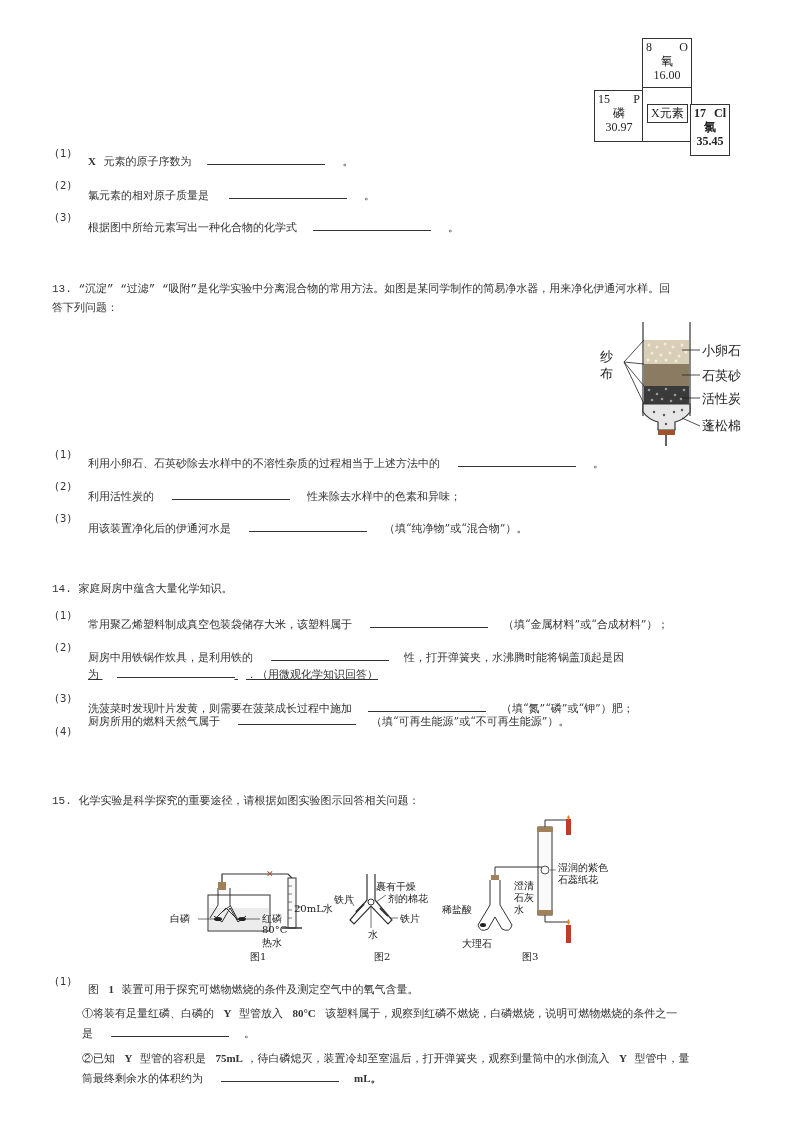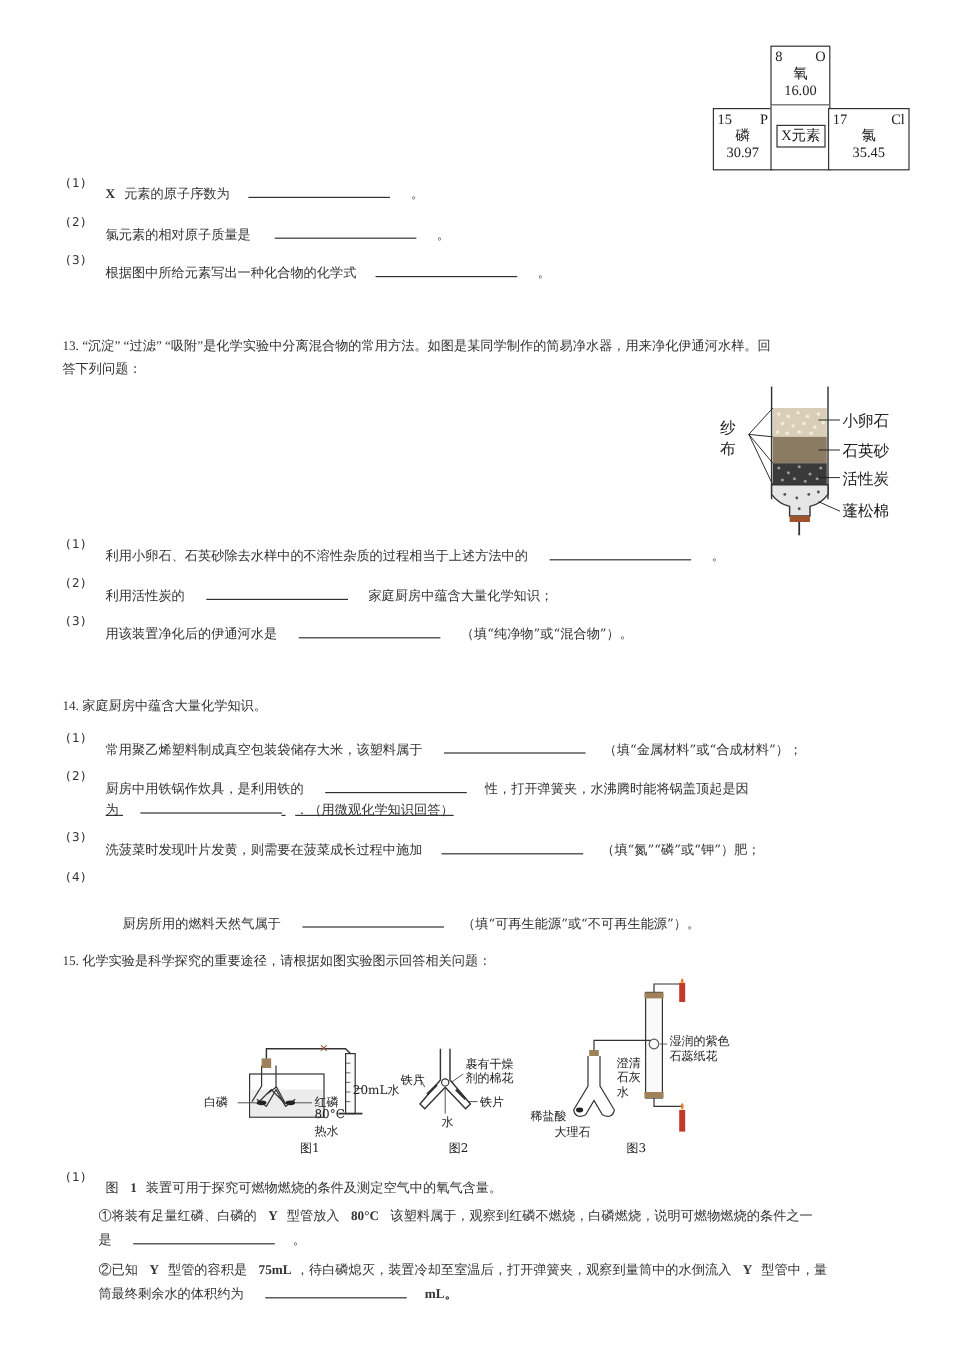--- a/index.html
+++ b/index.html
@@ -1,19 +1,19 @@
 <!DOCTYPE html>
 <html><head>
   <meta charset="utf-8">
   <style>
     html, body { margin: 0; padding: 0; background: #ffffff; }
     body { width: 794px; height: 1124px; position: relative; overflow: hidden;
            font-family: "DejaVu Serif", "Liberation Serif", serif; color: #222; }
     .abs { position: absolute; }
-    .sans { font-family: Liberation Serif, serif; }
+    .sans { font-family: Liberation Mono, monospace; }
     .qhead { font-size: 12px; color: #222; }
     .sub-num { position: absolute; font-size: 10px; color: #333; font-family: "DejaVu Sans", sans-serif; letter-spacing: 1px; }
     .line { font-size: 11px; color: #333; white-space: nowrap; position: absolute; }
     .blank { display: inline-block; border-bottom: 1px solid #333; height: 12px; vertical-align: baseline; }
     .bold { font-weight: bold; font-family: "Liberation Serif", serif; }
 
     
     .pt-cell { position: absolute; border: 1.5px solid #333; background: #fff; box-sizing: border-box;
                font-family: "Liberation Serif", serif; font-size: 12px; color: #222; }
     .pt-num { position: absolute; left: 3px; top: 1px; }
@@ -36,21 +36,21 @@
   </div>
   <div class="pt-cell" style="left:594px; top:90px; width:50px; height:52px;">
     <span class="pt-num">15</span>
     <span class="pt-sym">P</span>
     <span class="pt-name">磷</span>
     <span class="pt-mass">30.97</span>
   </div>
   <div class="pt-cell" style="left:642px; top:88px; width:50px; height:54px; border-top:none;">
     <span class="xbox" style="left:4px; top:16px;">X元素</span>
   </div>
-  <div class="pt-cell" style="left:690px; top:90px; width:68px; height:52px;">
+  <div class="pt-cell" style="left:690px; top:104px; width:40px; height:52px;font-weight:bold;">
     <span class="pt-num">17</span>
     <span class="pt-sym">Cl</span>
     <span class="pt-name">氯</span>
     <span class="pt-mass">35.45</span>
   </div>
 </div>
 
 <div>
   <span class="sub-num" style="left:55px; top:148px;">(1)</span>
   <div class="line" style="left:88px; top:152px;">
@@ -144,21 +144,21 @@
   <div class="line" style="left:88px; top:454px;">
     <span>利用小卵石、石英砂除去水样中的不溶性杂质的过程相当于上述方法中的</span>
     <span class="blank" style="width:118px; margin-left:14px;"></span>
     <span style="margin-left:14px;">。</span>
   </div>
 
   <span class="sub-num" style="left:55px; top:481px;">(2)</span>
   <div class="line" style="left:88px; top:487px;">
     <span>利用活性炭的</span>
     <span class="blank" style="width:118px; margin-left:14px;"></span>
-    <span style="margin-left:14px;">家庭厨房中蕴含大量化学知识；</span>
+    <span style="margin-left:14px;">性来除去水样中的色素和异味；</span>
   </div>
 
   <span class="sub-num" style="left:55px; top:513px;">(3)</span>
   <div class="line" style="left:88px; top:519px;">
     <span>用该装置净化后的伊通河水是</span>
     <span class="blank" style="width:118px; margin-left:14px;"></span>
     <span style="margin-left:14px;">（填“纯净物”或“混合物”）。</span>
   </div>
 </div>
 
@@ -185,21 +185,21 @@
   </div>
 
   <span class="sub-num" style="left:55px; top:693px;">(3)</span>
   <div class="line" style="left:88px; top:699px;">
     <span>洗菠菜时发现叶片发黄，则需要在菠菜成长过程中施加</span>
     <span class="blank" style="width:118px; margin-left:12px;"></span>
     <span style="margin-left:12px;">（填“氮”“磷”或“钾”）肥；</span>
   </div>
 
   <span class="sub-num" style="left:55px; top:726px;">(4)</span>
-  <div class="line" style="left:88px; top:760px;margin-left:14px;">
+  <div class="line" style="left:88px; top:712px;">
     <span>厨房所用的燃料天然气属于</span>
     <span class="blank" style="width:118px; margin-left:14px;"></span>
     <span style="margin-left:12px;">（填“可再生能源”或“不可再生能源”）。</span>
   </div>
 </div>
 
 <div>
   <div class="line sans qhead" style="left:52px; top:793px;">15. 化学实验是科学探究的重要途径，请根据如图实验图示回答相关问题：</div>
 
   <div class="abs" style="left:170px; top:850px; width:160px; height:115px;">
@@ -239,21 +239,21 @@
       <path d="M37 24 L37 50 L20 70 L24 74 L41 56 L41 56 L58 74 L62 70 L45 50 L45 24" fill="none" stroke="#333" stroke-width="1.2"></path>
       <line x1="26" y1="62" x2="34" y2="54" stroke="#333" stroke-width="2"></line>
       <line x1="50" y1="58" x2="58" y2="66" stroke="#333" stroke-width="2"></line>
       <circle cx="41" cy="52" r="3" fill="none" stroke="#333"></circle>
       <line x1="46" y1="52" x2="56" y2="45" stroke="#333" stroke-width="0.7"></line>
       <line x1="60" y1="68" x2="68" y2="68" stroke="#333" stroke-width="0.7"></line>
       <line x1="18" y1="45" x2="24" y2="56" stroke="#333" stroke-width="0.7"></line>
       <line x1="41" y1="56" x2="41" y2="78" stroke="#333" stroke-width="0.7"></line>
     </svg>
     <span class="fig-label" style="left:4px; top:43px;">铁片</span>
-    <span class="fig-label" style="left:58px; top:30px;">裹有干燥</span>
+    <span class="fig-label" style="left:46px; top:30px;">裹有干燥</span>
     <span class="fig-label" style="left:58px; top:42px;">剂的棉花</span>
     <span class="fig-label" style="left:70px; top:62px;">铁片</span>
     <span class="fig-label" style="left:38px; top:78px;">水</span>
     <span class="fig-label" style="left:44px; top:100px;">图2</span>
   </div>
 
   <div class="abs" style="left:450px; top:815px; width:160px; height:150px;">
     <svg width="160" height="150" viewBox="0 0 160 150">
       <rect x="88" y="12" width="14" height="88" fill="#fafafa" stroke="#333" stroke-width="1"></rect>
       <rect x="87" y="12" width="16" height="5" fill="#a0825a"></rect>
@@ -269,21 +269,21 @@
       <path d="M118.5 0 Q116 3 118.5 5 Q121 3 118.5 0" fill="#e67e22"></path>
       <rect x="116" y="110" width="5" height="18" fill="#c0392b"></rect>
       <path d="M118.5 104 Q116 107 118.5 110 Q121 107 118.5 104" fill="#e67e22"></path>
       <line x1="100" y1="55" x2="106" y2="55" stroke="#333" stroke-width="0.6"></line>
     </svg>
     <span class="fig-label" style="left:108px; top:46px;">湿润的紫色</span>
     <span class="fig-label" style="left:108px; top:58px;">石蕊纸花</span>
     <span class="fig-label" style="left:64px; top:64px;">澄清</span>
     <span class="fig-label" style="left:64px; top:76px;">石灰</span>
     <span class="fig-label" style="left:64px; top:88px;">水</span>
-    <span class="fig-label" style="left:-8px; top:108px;">稀盐酸</span>
+    <span class="fig-label" style="left:-8px; top:88px;">稀盐酸</span>
     <span class="fig-label" style="left:12px; top:122px;">大理石</span>
     <span class="fig-label" style="left:72px; top:135px;">图3</span>
   </div>
 
   <span class="sub-num" style="left:55px; top:976px;">(1)</span>
   <div class="line" style="left:88px; top:982px;">
     <span>图</span>
     <span class="bold" style="margin-left:6px;">1</span>
     <span style="margin-left:4px;">装置可用于探究可燃物燃烧的条件及测定空气中的氧气含量。</span>
   </div>

